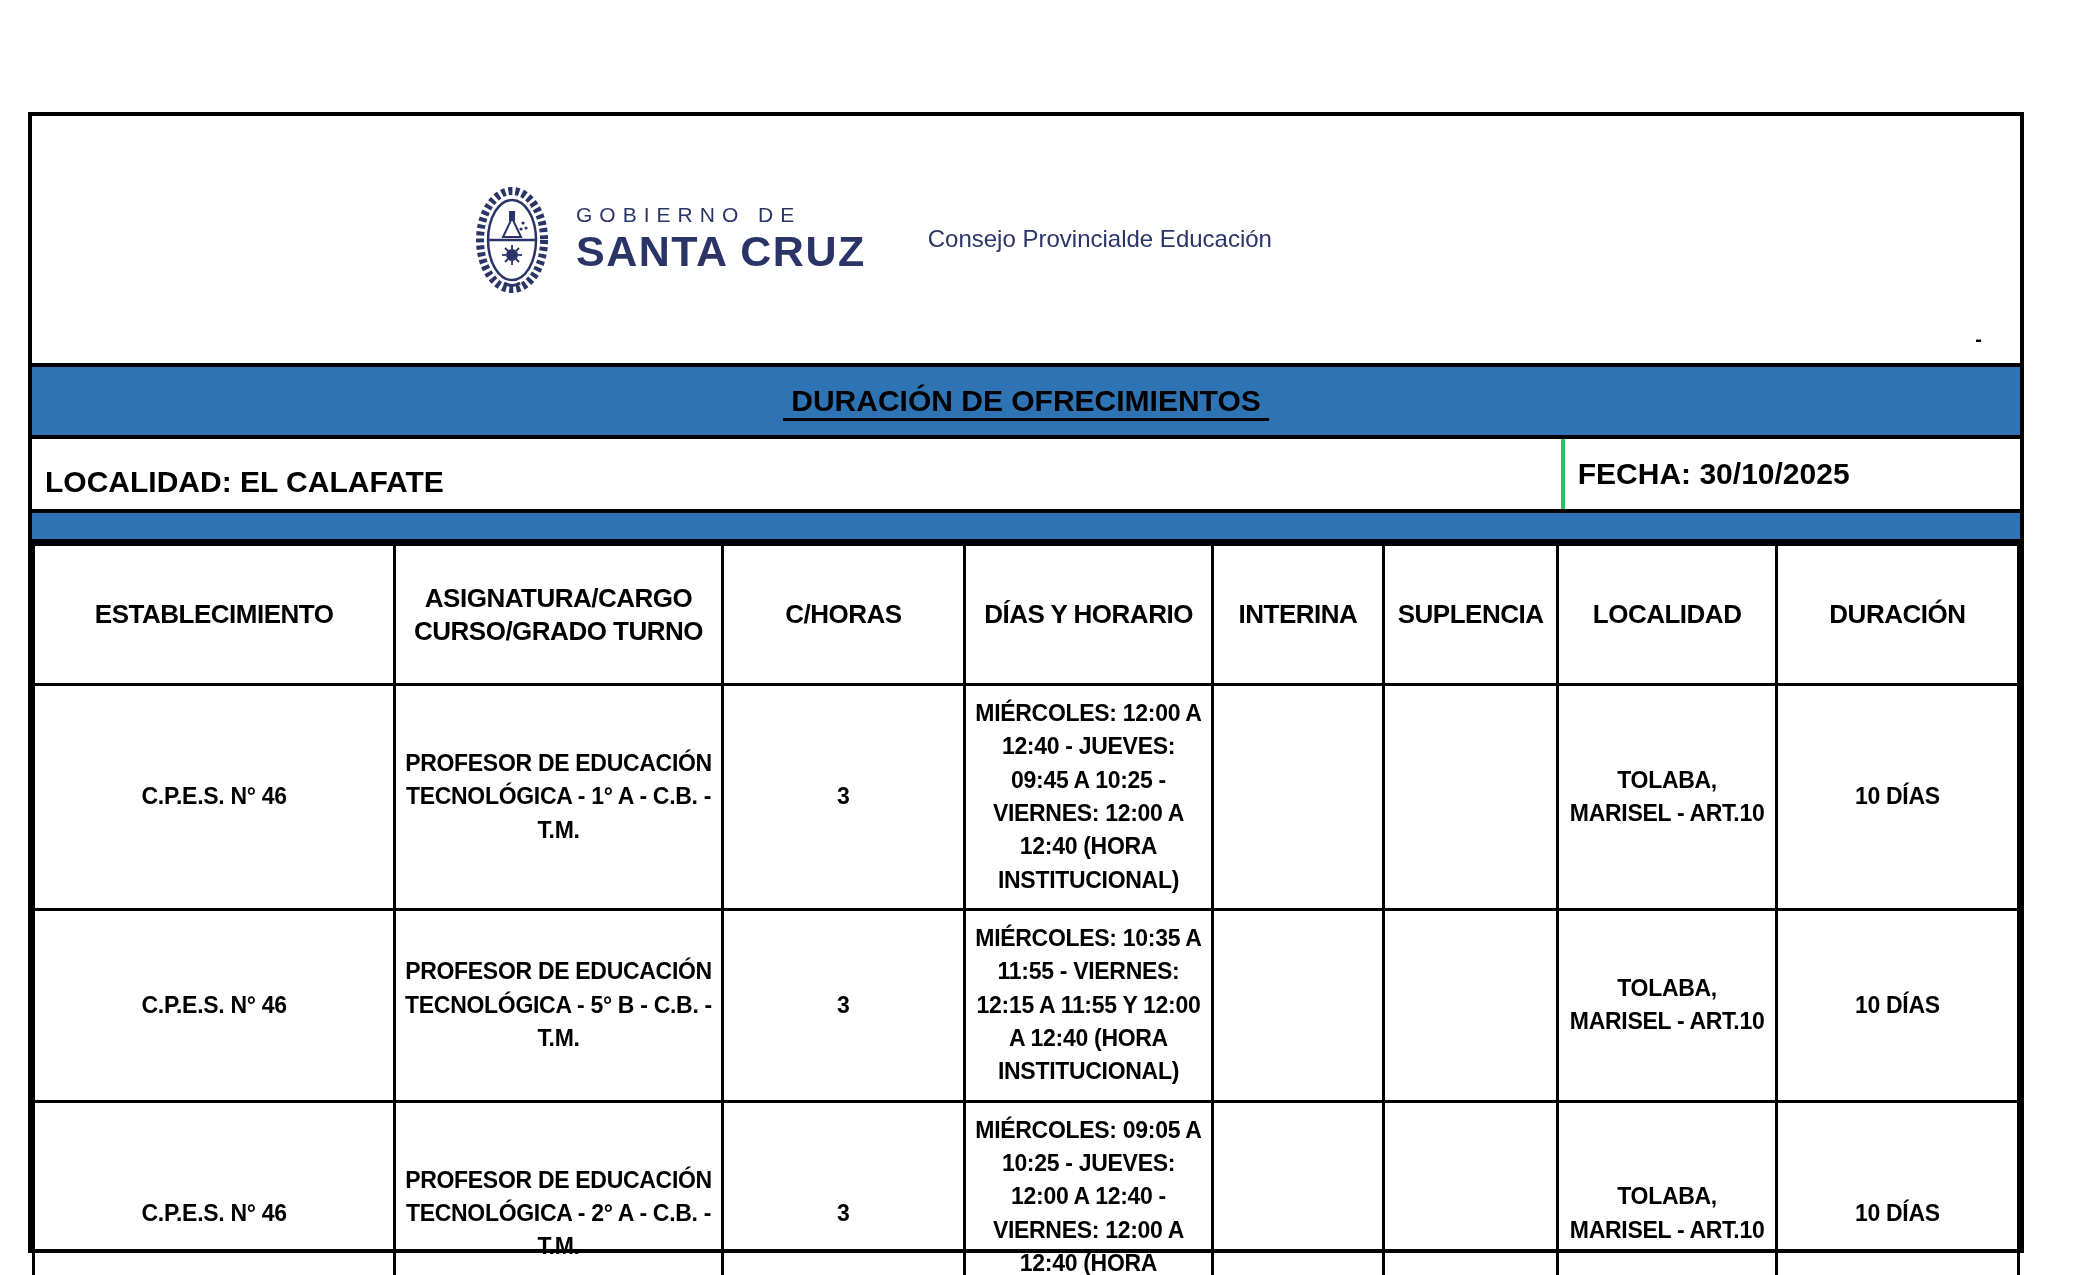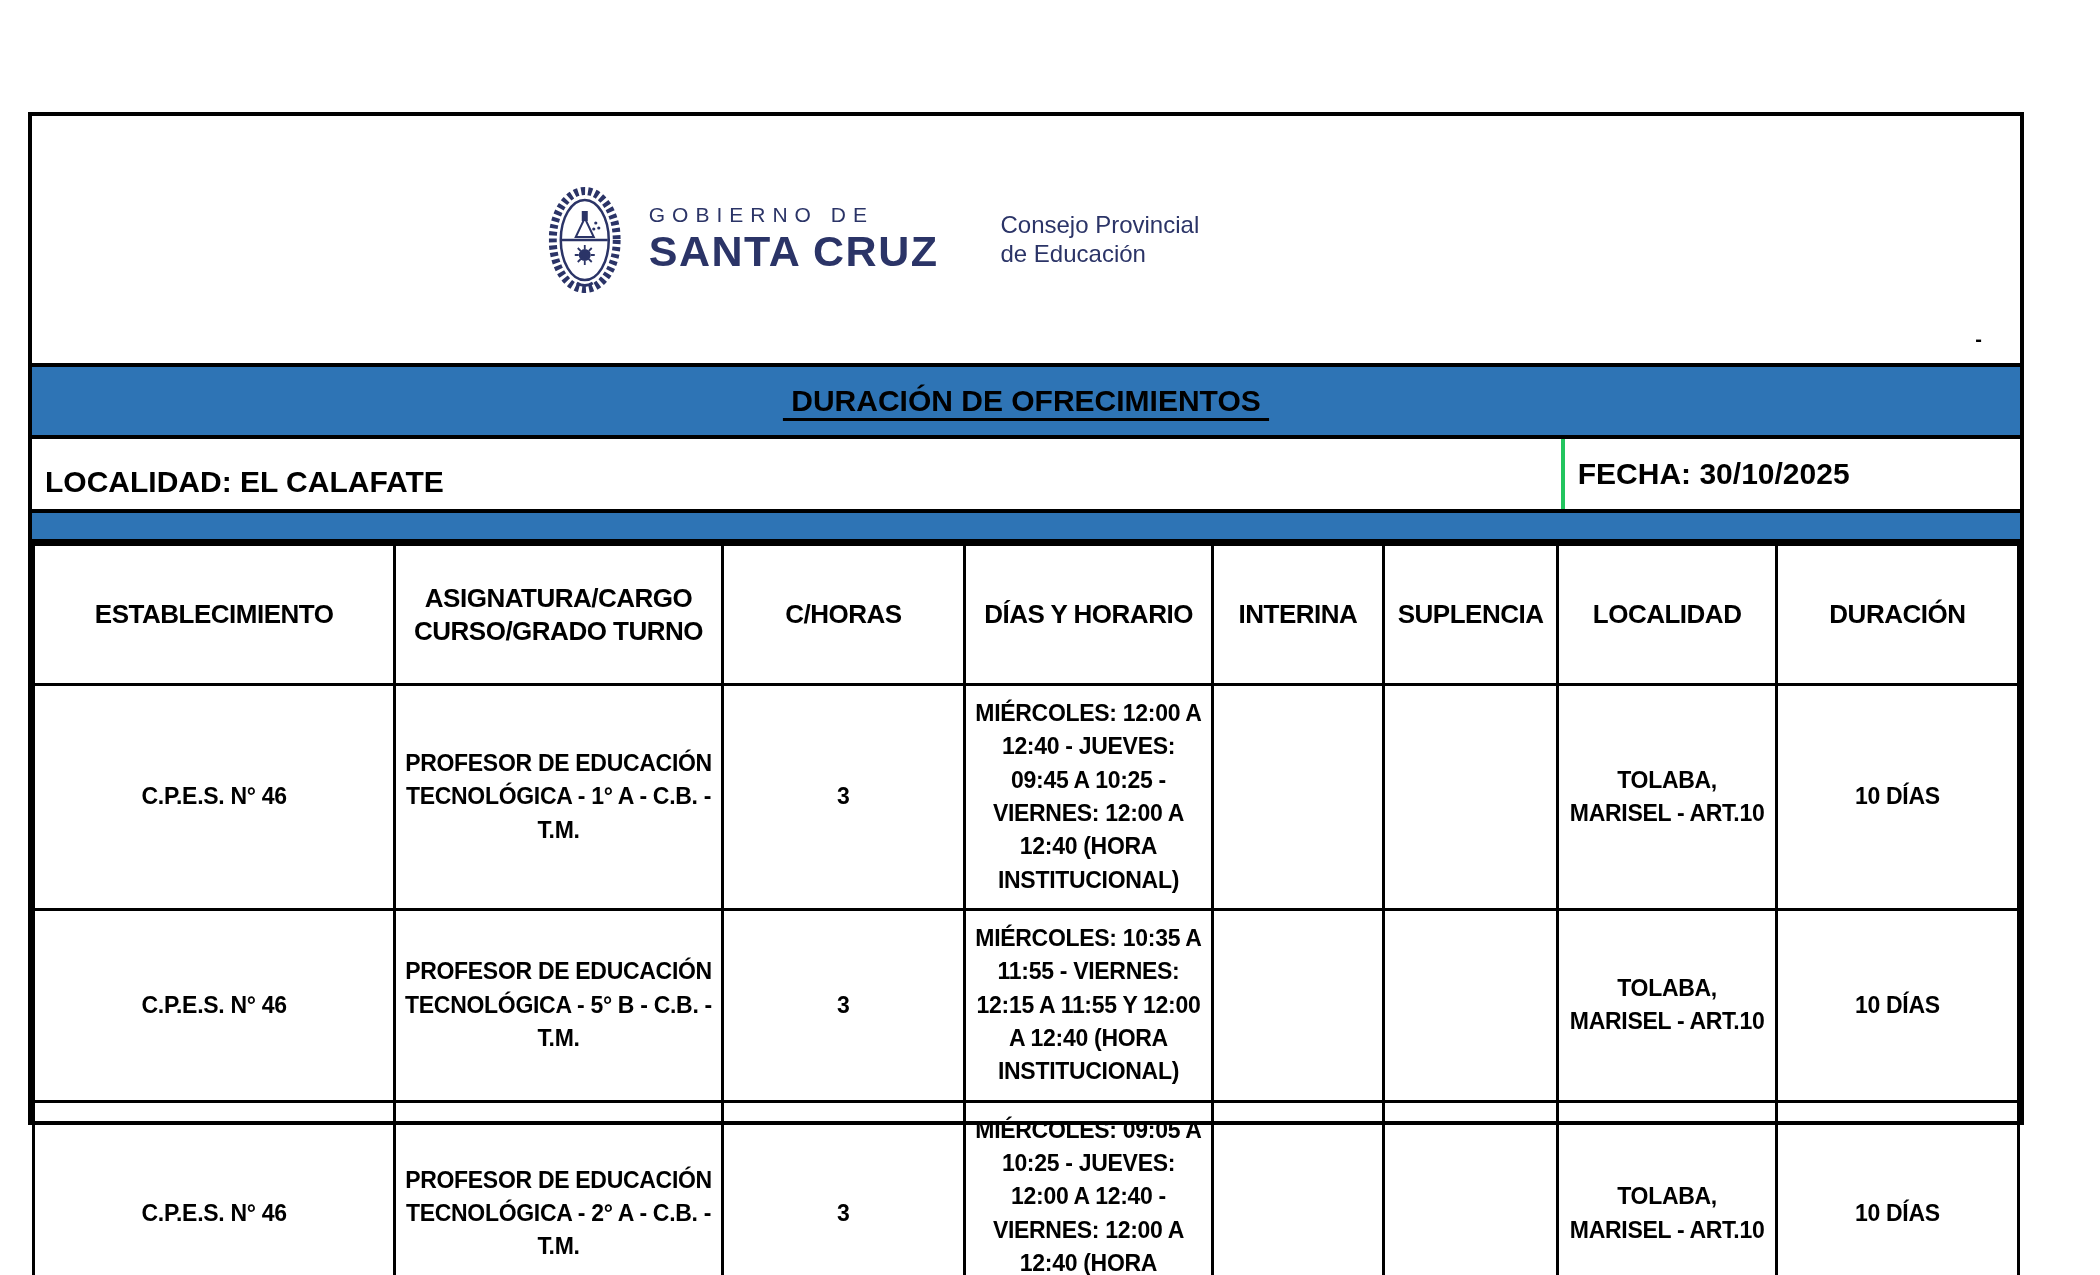--- a/index.html
+++ b/index.html
@@ -6,21 +6,21 @@
   html, body {
     width: 2100px; height: 1275px;
     background: #ffffff;
     font-family: "Liberation Sans", "DejaVu Sans", sans-serif;
     color: #000;
     overflow: hidden;
   }
   .doc-box {
     position: absolute;
     left: 28px; top: 112px;
-    width: 1996px; height: 1013px;
+    width: 1996px; height: 1141px;
     border: 4px solid #000;
     background: #fff;
   }
   
   .logo-area {
     position: relative;
     height: 247px;
     background: #fff;
   }
   .logo-group {
@@ -43,21 +43,21 @@
   .santa-cruz {
     font-size: 43px;
     font-weight: 800;
     letter-spacing: 1.5px;
     color: #2b3467;
     margin-top: 2px;
     white-space: pre;
   }
   .consejo-block {
     margin-left: 34px;
-    display: flex; flex-direction: column;
+    display: flex; flex-direction: row;
     font-size: 24px;
     font-weight: 500;
     color: #2b3467;
     line-height: 1.2;
   }
   .stray-dash {
     position: absolute;
     right: 38px; bottom: 12px;
     font-size: 20px;
     font-weight: 700;

